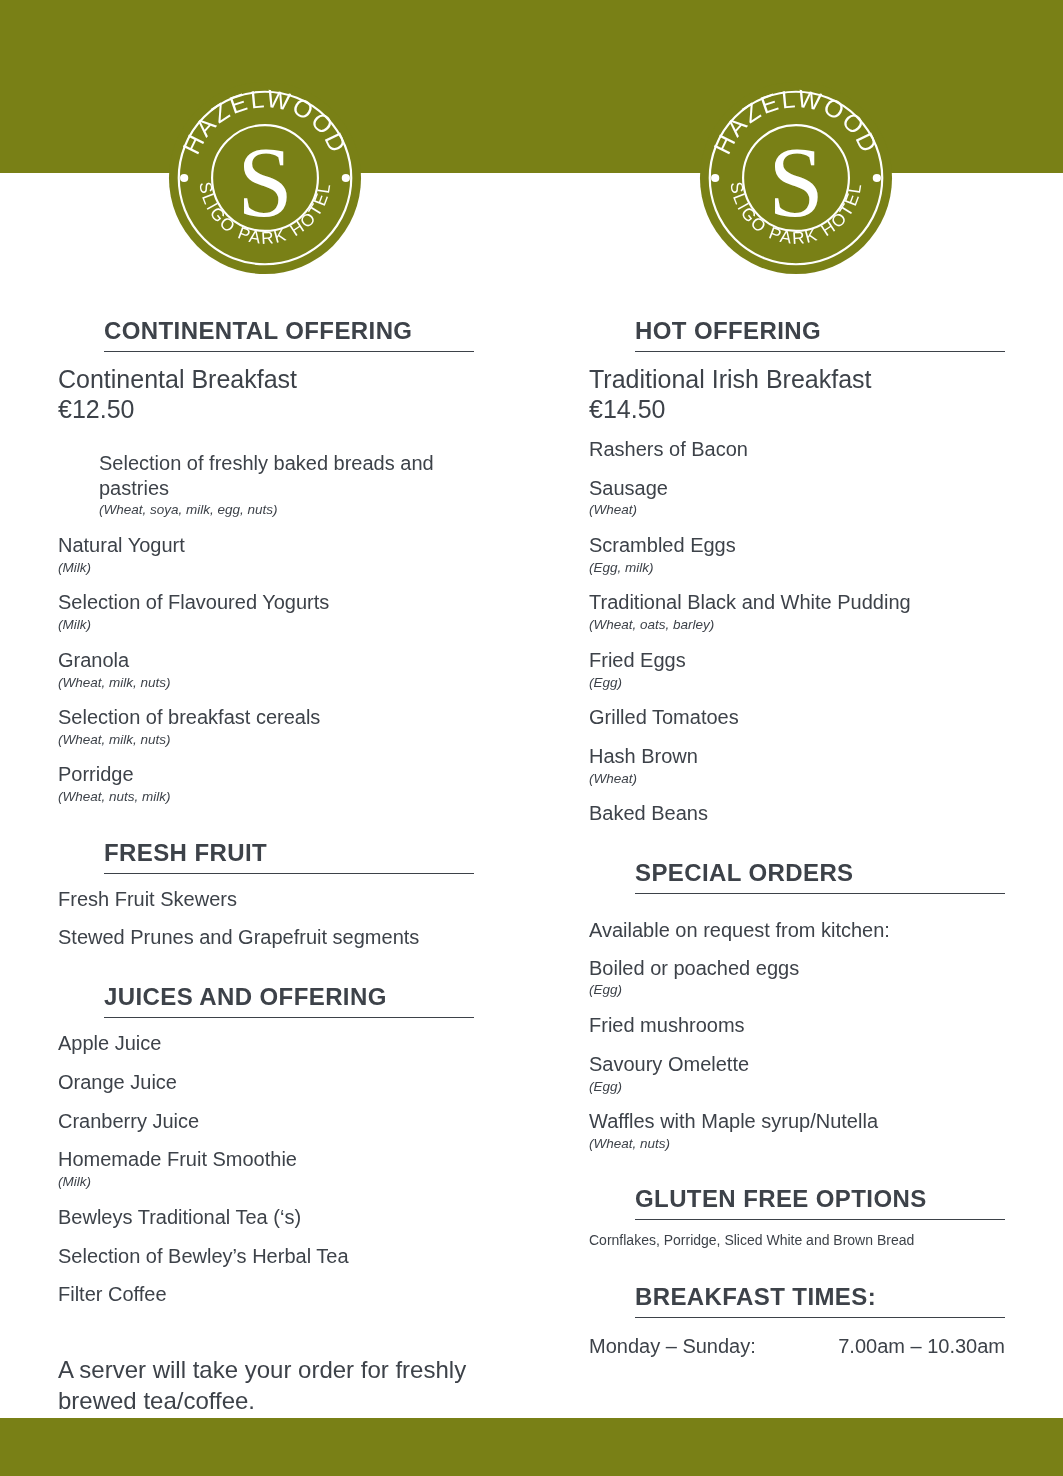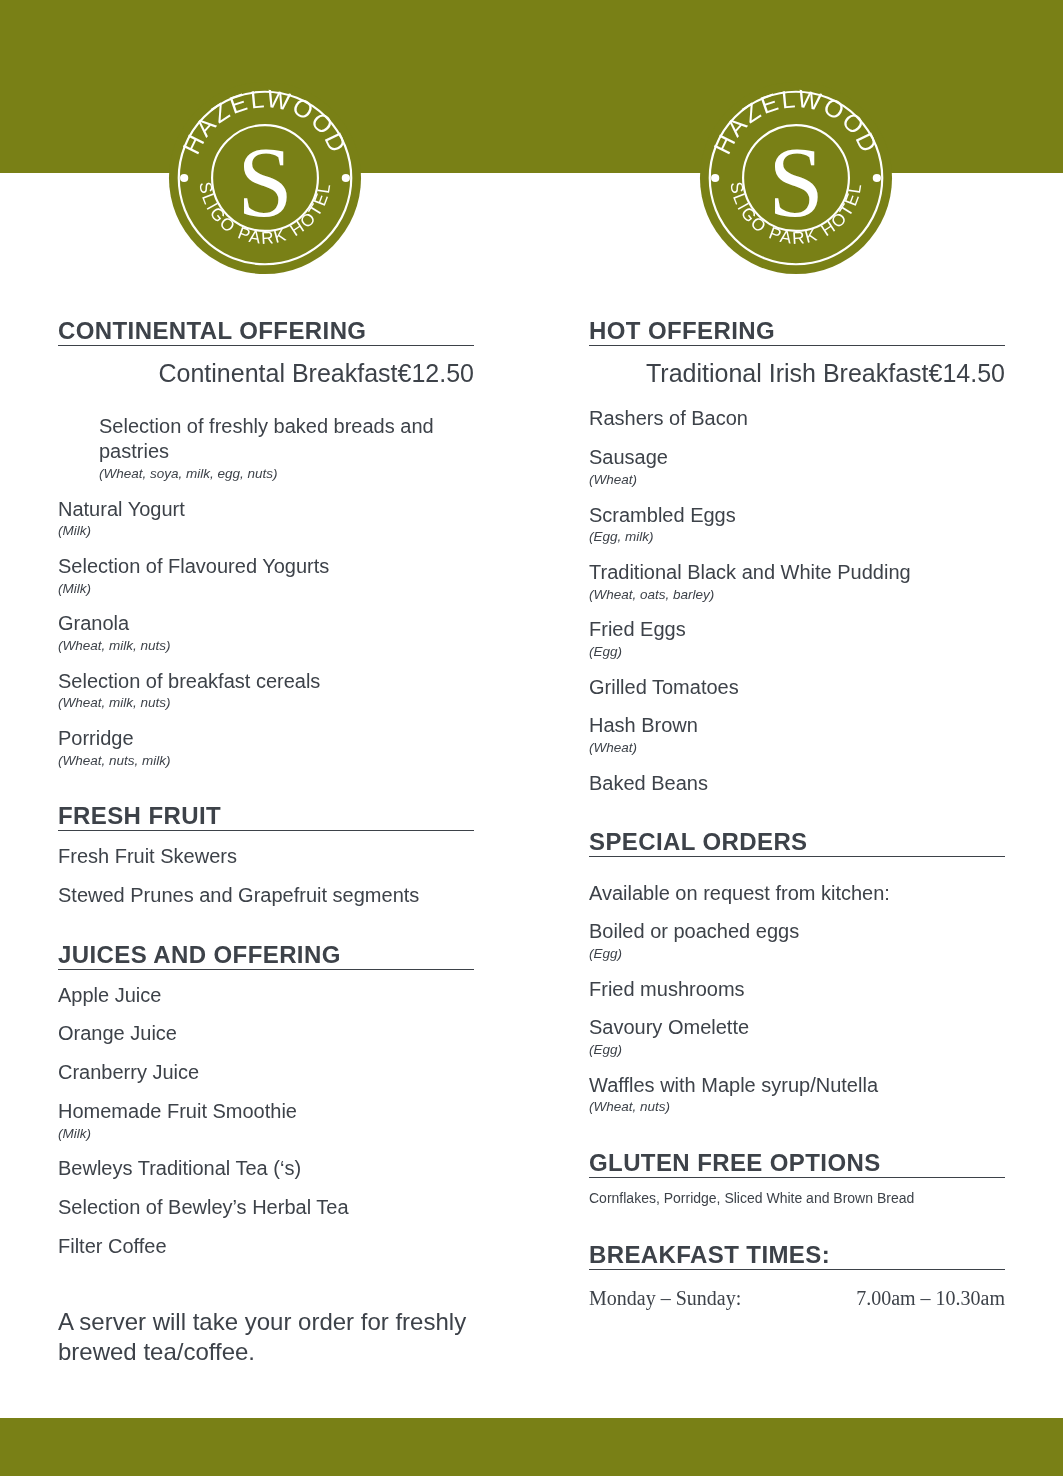--- a/index.html
+++ b/index.html
@@ -35,51 +35,53 @@
   .col-left  { left:58px; }
   .col-right { left:589px; }
 
   .section { margin-bottom:0; }
 
   h2.section-title {
     font-size:24px;
     font-weight:bold;
     letter-spacing:0.4px;
     line-height:1.12;
+    padding-bottom:6px;
     border-bottom:1.6px solid #3d4249;
     margin-bottom:12px;
+    margin-left:46px;
   }
   .section + .section { margin-top:34px; }
 
   .headline-row {
-    display:flex; justify-content:flex-end; align-items:baseline;
-    font-size:25px; line-height:1.22; font-weight:normal;
+    display:flex; justify-content:center; align-items:baseline;
+    font-size:25px; line-height:1.22; font-weight:normal;flex-direction:column;
   }
   .headline-row .name { white-space:nowrap; }
   .headline-row .price { white-space:nowrap; }
 
   .item { margin-top:14px; }
-  .item.tight { margin-top:18px; }
+  .item.tight { margin-top:12px; }
   .item-name { font-size:20px; line-height:1.24; }
   .item-allergen {
     font-size:13.5px; font-style:italic; line-height:1.3;
     margin-top:1px;
   }
 
   .lead { font-size:20px; line-height:1.24; margin-top:24px; }
 
   .paragraph {
     font-size:14px; line-height:1.28; margin-top:8px;
   }
   .note {
     font-size:24px; line-height:1.28; margin-top:48px;
   }
   .times-row {
     display:flex; justify-content:space-between; align-items:baseline;
-    font-size:20px; line-height:1.24; margin-top:16px;font-family:Liberation Serif, serif;
+    font-size:20px; line-height:1.24; margin-top:16px;
   }
   .first-item { margin-top:13px; }
 </style>
 </head>
 <body>
 
 <div class="band-top"></div>
 <div class="band-bottom"></div>
 
 <div class="logo logo-left">

